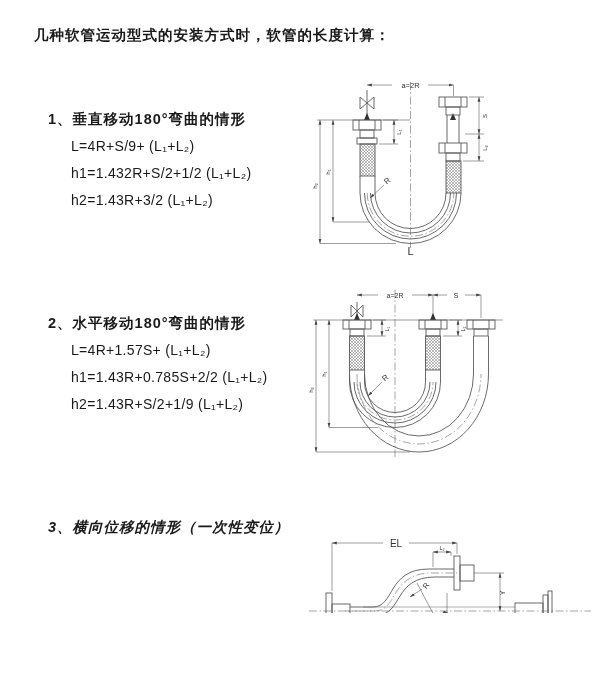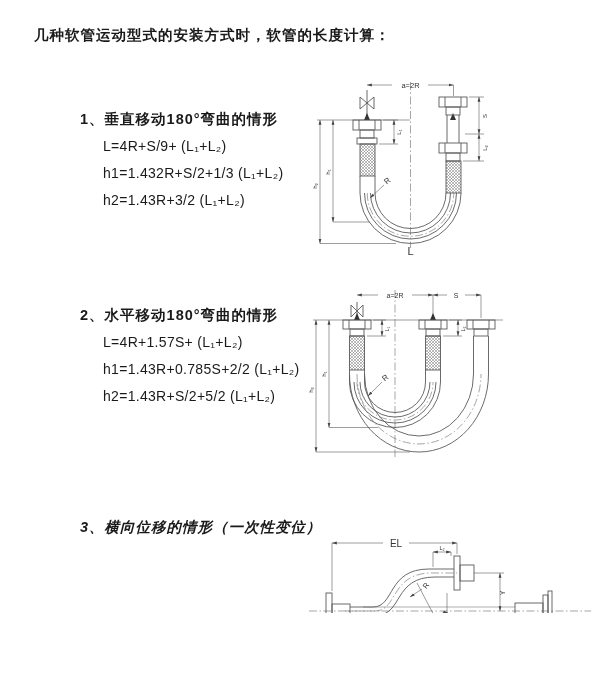--- a/index.html
+++ b/index.html
@@ -1,21 +1,21 @@
 <!DOCTYPE html>
 <html><head>
 <meta charset="utf-8">
 <style>
   html,body{margin:0;padding:0;background:#fff;}
   #page{
     position:relative;width:600px;height:613px;background:#ffffff;
     font-family:"Liberation Sans","DejaVu Sans",sans-serif;color:#1a1a1a;overflow:hidden;
   }
   .title{position:absolute;left:34px;top:26px;font-size:14.5px;font-weight:bold;letter-spacing:1px;}
-  .sec{position:absolute;left:48px;margin-left:32px;}
+  .sec{position:absolute;left:48px;}
   .sec-heading{font-size:14.5px;font-weight:bold;letter-spacing:1px;height:27px;}
   .formulas{margin-left:23px;}
   .formula{font-size:14px;letter-spacing:.3px;height:27px;line-height:18px;}
   .diagram{position:absolute;}
   svg text{fill:#333;font-family:"Liberation Sans","DejaVu Sans",sans-serif;}
   svg .dln{stroke:#5a5a5a;stroke-width:.9;fill:none;}            
   svg .dim{stroke:#5a5a5a;stroke-width:.6;fill:none;}            
   svg .cl {stroke:#6a6a6a;stroke-width:.6;fill:none;stroke-dasharray:8 2.5 1.5 2.5;} 
   svg .braid{stroke:#5a5a5a;stroke-width:.9;}
 </style>
@@ -23,31 +23,31 @@
 <body>
 
 <div id="page">
 
   <div class="title">几种软管运动型式的安装方式时，软管的长度计算：</div>
 
   <div class="sec" style="top:110px;">
     <div class="sec-heading">1、垂直移动180°弯曲的情形</div>
     <div class="formulas">
       <div class="formula">L=4R+S/9+ (L₁+L₂)</div>
-      <div class="formula">h1=1.432R+S/2+1/3 (L₁+L₂)</div>
+      <div class="formula">h1=1.432R+S/2+1/2 (L₁+L₂)</div>
       <div class="formula">h2=1.43R+3/2 (L₁+L₂)</div>
     </div>
   </div>
 
-  <div class="sec" style="top:306px;">
+  <div class="sec" style="top:314px;">
     <div class="sec-heading">2、水平移动180°弯曲的情形</div>
     <div class="formulas">
       <div class="formula">L=4R+1.57S+ (L₁+L₂)</div>
       <div class="formula">h1=1.43R+0.785S+2/2 (L₁+L₂)</div>
-      <div class="formula">h2=1.43R+S/2+5/2 (L₁+L₂)</div>
+      <div class="formula">h2=1.43R+S/2+1/9 (L₁+L₂)</div>
     </div>
   </div>
 
   <div class="sec" style="top:518px;font-style:italic;">
     <div class="sec-heading">3、横向位移的情形（一次性变位）</div>
   </div>
 
   <div class="diagram" style="left:300px;top:72px;">
   <svg width="262" height="185" viewBox="0 0 262 185">
     <defs>

